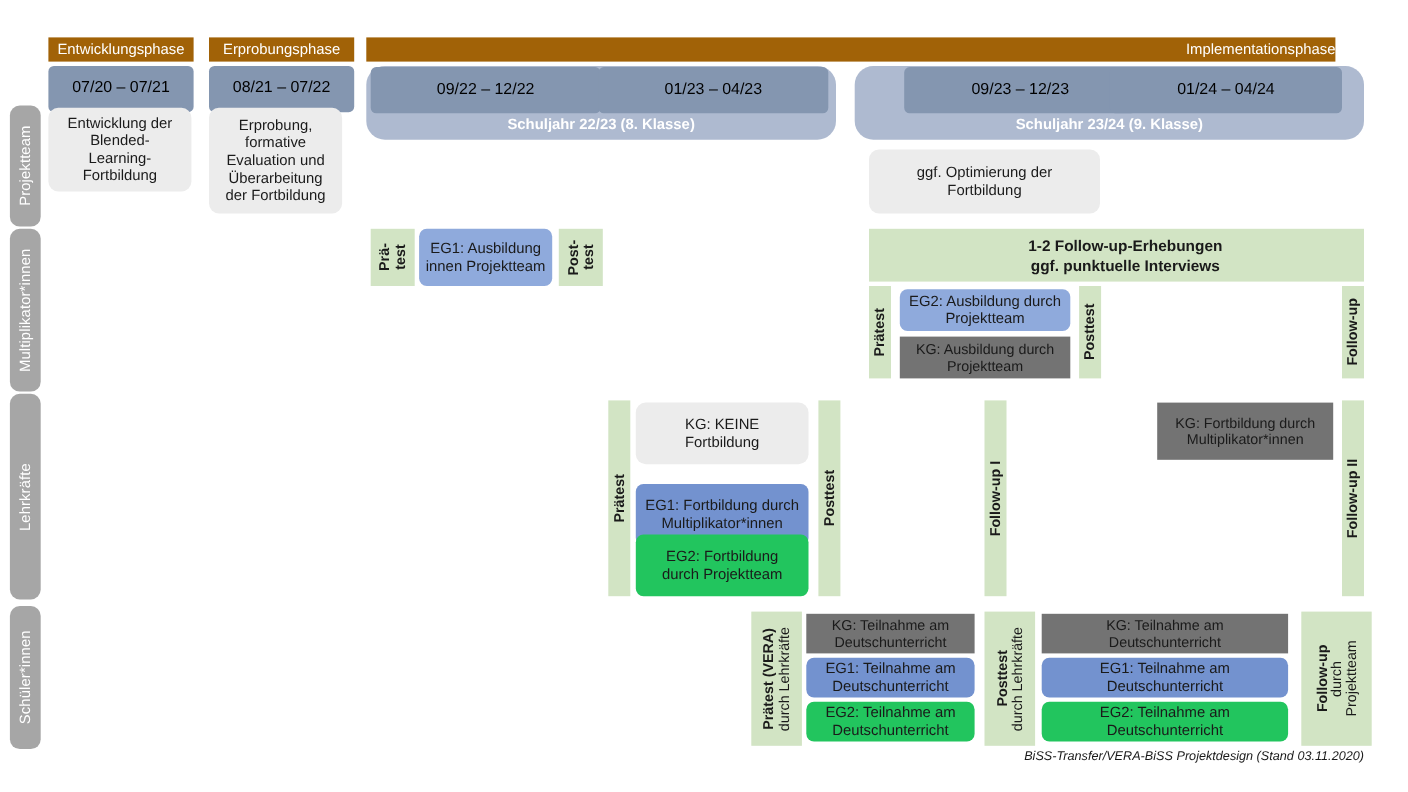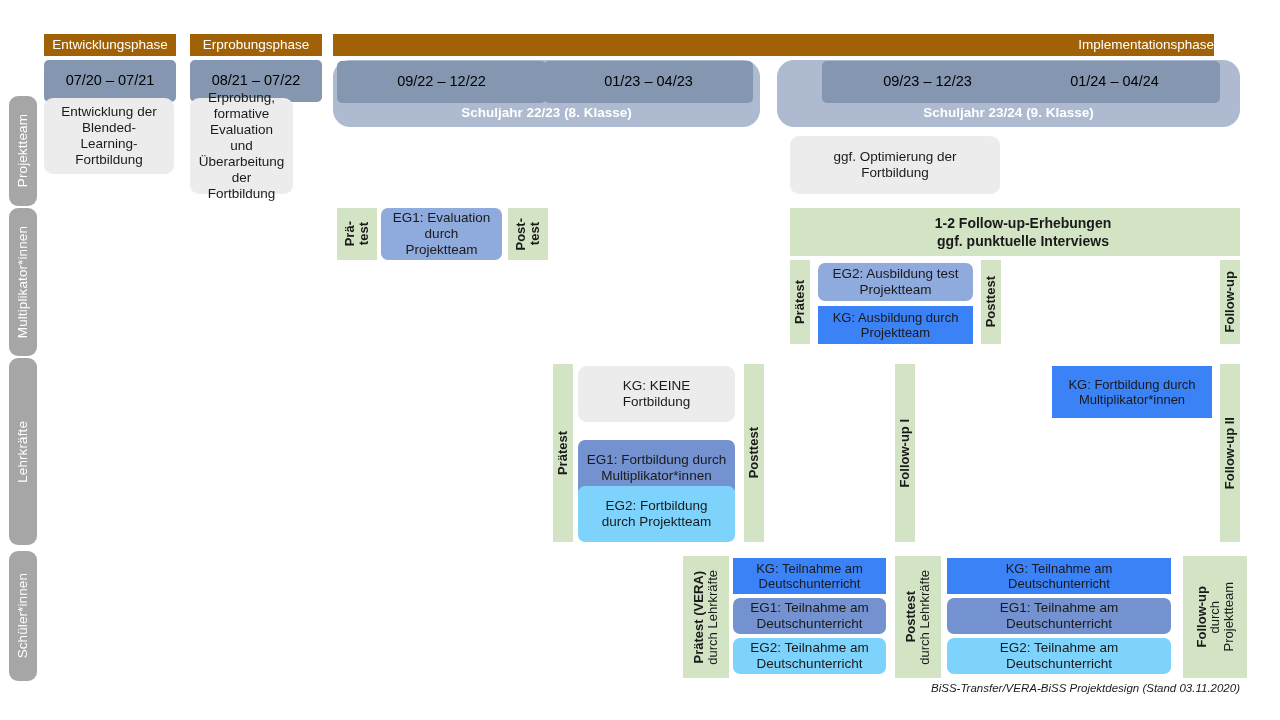--- a/index.html
+++ b/index.html
@@ -66,36 +66,36 @@
   }
   .yearband .lbl { position: absolute; left: 0; right: 0; bottom: 7px; text-align: center; }
 
   
   .gray-box {
     background: #ececec;
     border-radius: 9px;
     font-size: 13.5px;
   }
   .gray-box-d {
-    background: #3b82f6;
+    background: #737373;
     border-radius: 0;
     font-size: 13px;
   }
   .blue-mid {
     background: #8faadc;
     border-radius: 7px;
     font-size: 13.5px;
   }
   .blue-dark {
     background: #7392cf;
     border-radius: 7px;
     font-size: 13.5px;
   }
   .blue-light {
-    background: #7dd3fc;
+    background: #22c55e;
     border-radius: 7px;
     font-size: 13.5px;
   }
 
   
   .green {
     background: #d2e4c4;
     font-size: 13px;
     font-weight: bold;
   }
@@ -178,55 +178,55 @@
   <div class="box datechip cbox" style="left:790px; top:61px; width:211px;margin-left:32px;">
     <span>09/23 – 12/23</span>
   </div>
   <div class="box datechip cbox" style="left:1009px; top:61px; width:211px;">
     <span>01/24 – 04/24</span>
   </div>
 
   <div class="box gray-box cbox" style="left:44px; top:98px; width:130px; height:76px; padding:0 10px;">
     <span>Entwicklung der Blended-Learning-Fortbildung</span>
   </div>
-  <div class="box gray-box cbox" style="left:190px; top:98px; width:103px; height:96px; padding:0 9px;">
+  <div class="box gray-box cbox" style="left:190px; top:98px; width:121px; height:96px; padding:0 9px;">
     <span>Erprobung, formative Evaluation und Überarbeitung der Fortbildung</span>
   </div>
   <div class="box gray-box cbox" style="left:790px; top:136px; width:210px; height:58px; padding:0 18px;">
     <span>ggf. Optimierung der Fortbildung</span>
   </div>
 
   <div class="box green" style="left:337px; top:208px; width:40px; height:52px;">
     <div class="vstack">
       <span class="vtext">Prä-</span>
       <span class="vtext">test</span>
     </div>
   </div>
   <div class="box blue-mid cbox" style="left:381px; top:208px; width:121px; height:52px; padding:0 6px;">
-    <span>EG1: Evaluation durch Projektteam</span>
+    <span>EG1: Ausbildung innen Projektteam</span>
   </div>
   <div class="box green" style="left:508px; top:208px; width:40px; height:52px;">
     <div class="vstack">
       <span class="vtext">Post-</span>
       <span class="vtext">test</span>
     </div>
   </div>
 
   <div class="box green-wide cbox" style="left:790px; top:208px; width:450px; height:48px;">
     <span>
       <span>1-2 Follow-up-Erhebungen</span><br>
       <span>ggf. punktuelle Interviews</span>
     </span>
   </div>
 
   <div class="box green cbox" style="left:790px; top:260px; width:20px; height:84px;">
     <span class="vtext">Prätest</span>
   </div>
   <div class="box blue-mid cbox" style="left:818px; top:263px; width:155px; height:38px; padding:0 6px;">
-    <span>EG2: Ausbildung test Projektteam</span>
+    <span>EG2: Ausbildung durch Projektteam</span>
   </div>
   <div class="box gray-box-d cbox" style="left:818px; top:306px; width:155px; height:38px; padding:0 6px;">
     <span>KG: Ausbildung durch Projektteam</span>
   </div>
   <div class="box green cbox" style="left:981px; top:260px; width:20px; height:84px;">
     <span class="vtext">Posttest</span>
   </div>
   <div class="box green cbox" style="left:1220px; top:260px; width:20px; height:84px;">
     <span class="vtext">Follow-up</span>
   </div>

